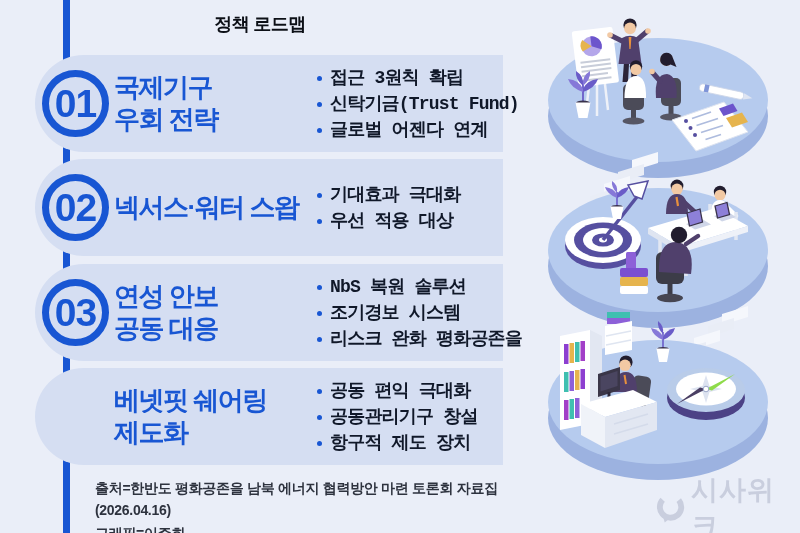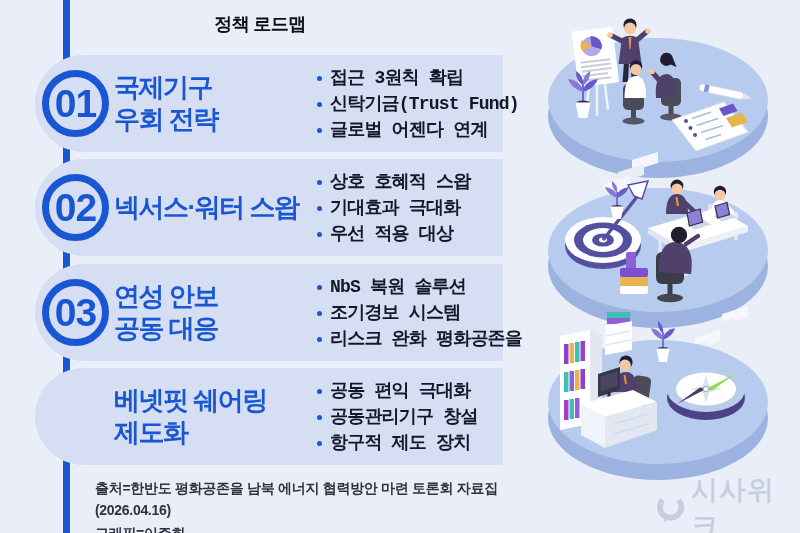--- a/index.html
+++ b/index.html
@@ -81,24 +81,20 @@
         </li>
     </ul>
   </div>
 
   <div class="row row2">
     <div class="num-circle">02</div>
     <div class="row-title">
       <span>넥서스·워터 스왑</span>
     </div>
     <ul class="bullets">
-      <li>
-          <span class="dot"></span>
-          <span>상호 호혜적 스왑</span>
-        </li>
       <li>
           <span class="dot"></span>
           <span>기대효과 극대화</span>
         </li>
       <li>
           <span class="dot"></span>
           <span>우선 적용 대상</span>
         </li>
     </ul>
   </div>

